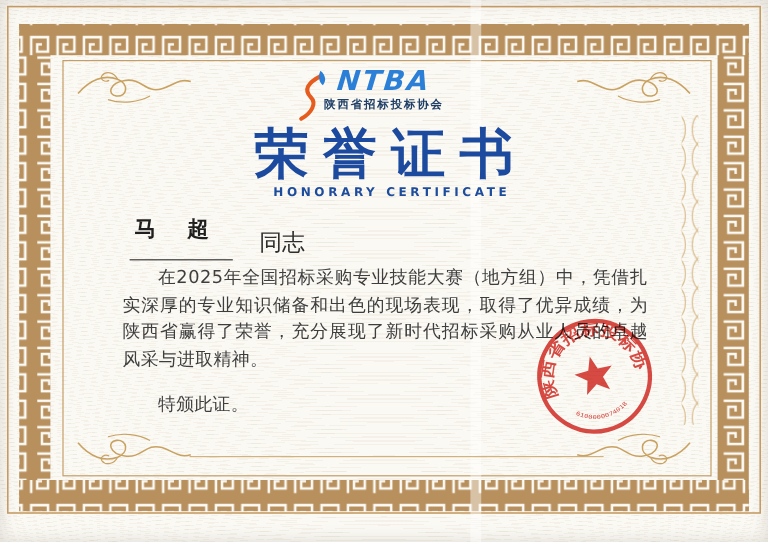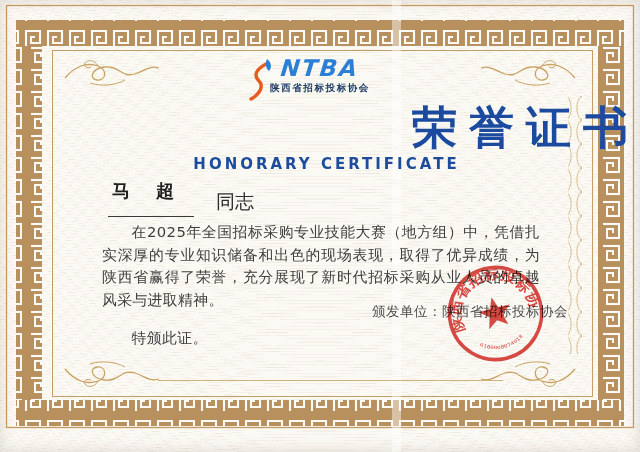--- a/index.html
+++ b/index.html
@@ -27,28 +27,28 @@
     font-size:23px;font-weight:bold;font-style:italic;letter-spacing:2px;
     color:#2b7fd6;transform:skewX(-6deg);line-height:1;
   }
   .logo-org{
     font-size:9.5px;font-weight:bold;color:#1f3e66;letter-spacing:1.6px;
     margin-top:3px;line-height:1;
   }
 
   
   .title{
-    position:absolute;left:0;top:103px;width:100%;text-align:right;
+    position:absolute;left:0;top:103px;width:100%;text-align:center;
     font-family:"DejaVu Serif","Liberation Serif",serif;
     font-size:45px;font-weight:bold;color:#1b4a9e;
     letter-spacing:12px;padding-left:12px;box-sizing:border-box;line-height:1.1;
   }
   .subtitle{
     position:absolute;left:0;top:155px;width:100%;text-align:center;
-    font-size:15px;font-weight:bold;color:#1d4c9d;letter-spacing:3px;
+    font-size:10px;font-weight:bold;color:#1d4c9d;letter-spacing:3px;
     padding-left:13px;box-sizing:border-box;
   }
 
   
   .recipient{position:absolute;left:108px;top:179px;display:flex;align-items:flex-end;}
   .recipient-name{
     font-size:18px;font-weight:bold;color:#1f1f1f;
     border-bottom:1.6px solid #3a3a3a;
     padding:0 16px 13px 4px;letter-spacing:4px;
   }
@@ -144,23 +144,20 @@
     </div>
 
     <div class="body-block">
       <p>在2025年全国招标采购专业技能大赛（地方组）中，凭借扎实深厚的专业知识储备和出色的现场表现，取得了优异成绩，为陕西省赢得了荣誉，充分展现了新时代招标采购从业人员的卓越风采与进取精神。</p>
       <p class="closing">特颁此证。</p>
     </div>
 
     <div class="sign-line"></div>
 
     <div class="issue-block">
-      <div class="issue-row">
-        <span>颁发单位：</span><span>陕西省招标投标协会</span>
-      </div>
     </div>
 
   </div>
 
   <svg class="seal" viewBox="0 0 100 100">
     <defs>
       <path id="sealArcTop" d="M16.2,59.1 A35,35 0 1 1 83.8,59.1" fill="none"></path>
       <path id="sealArcBottom" d="M22.4,73.1 A36,36 0 0 0 77.6,73.1" fill="none"></path>
     </defs>
     <circle cx="50" cy="50" r="46.5" fill="none" stroke="#d5332c" stroke-width="3.6"></circle>

